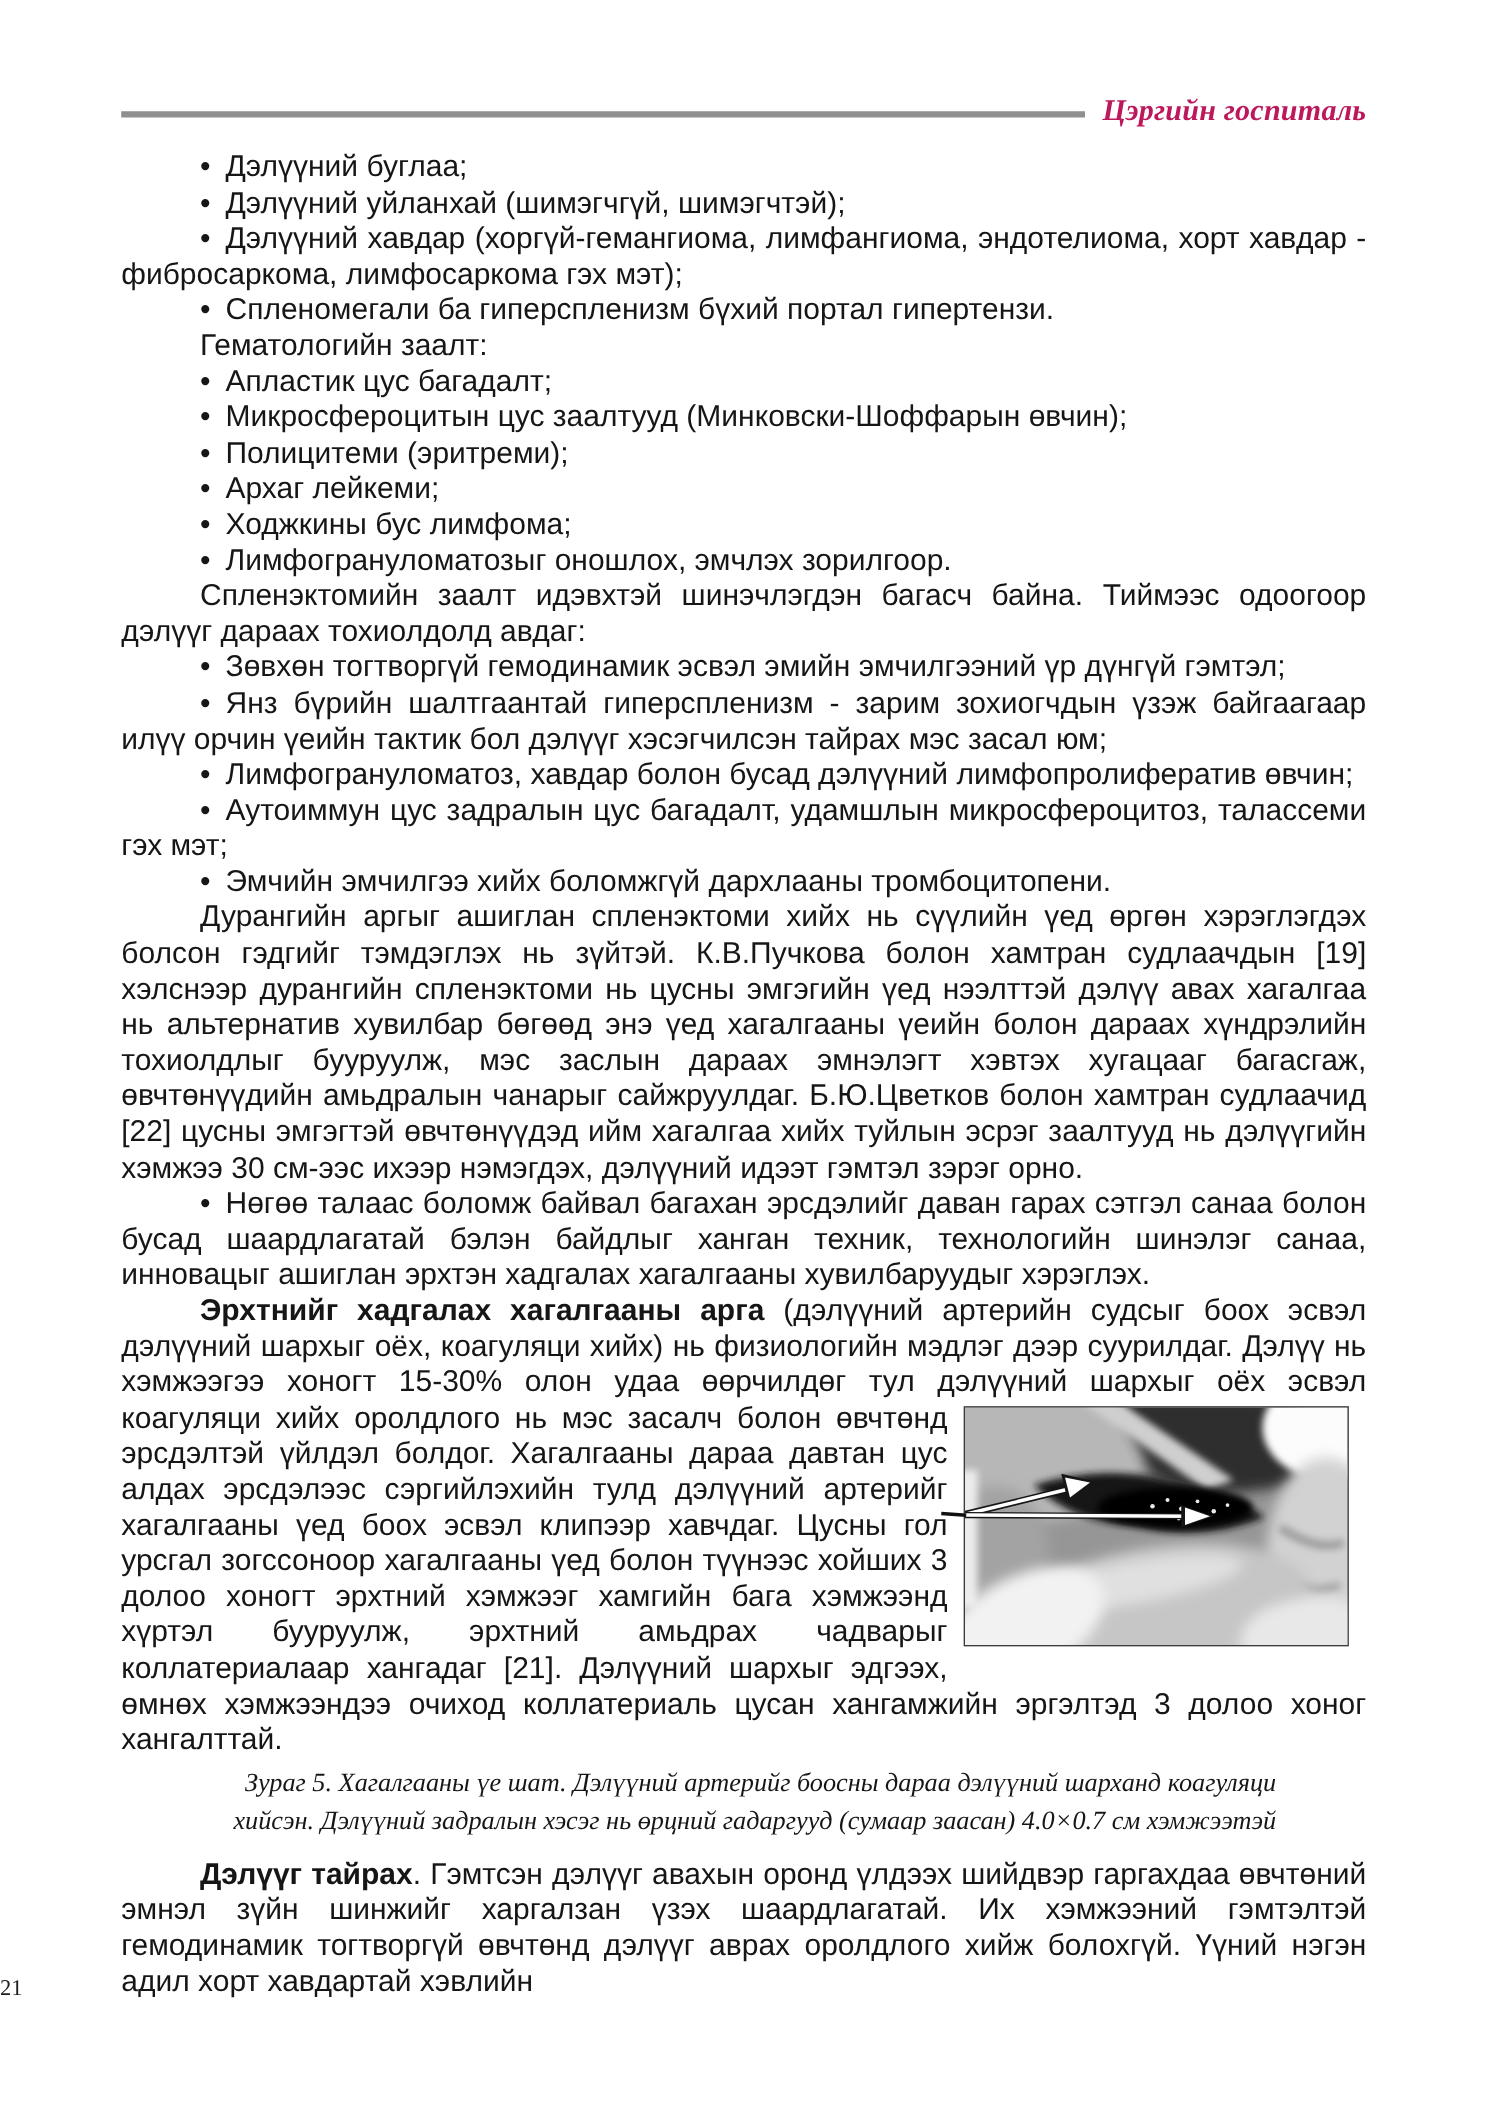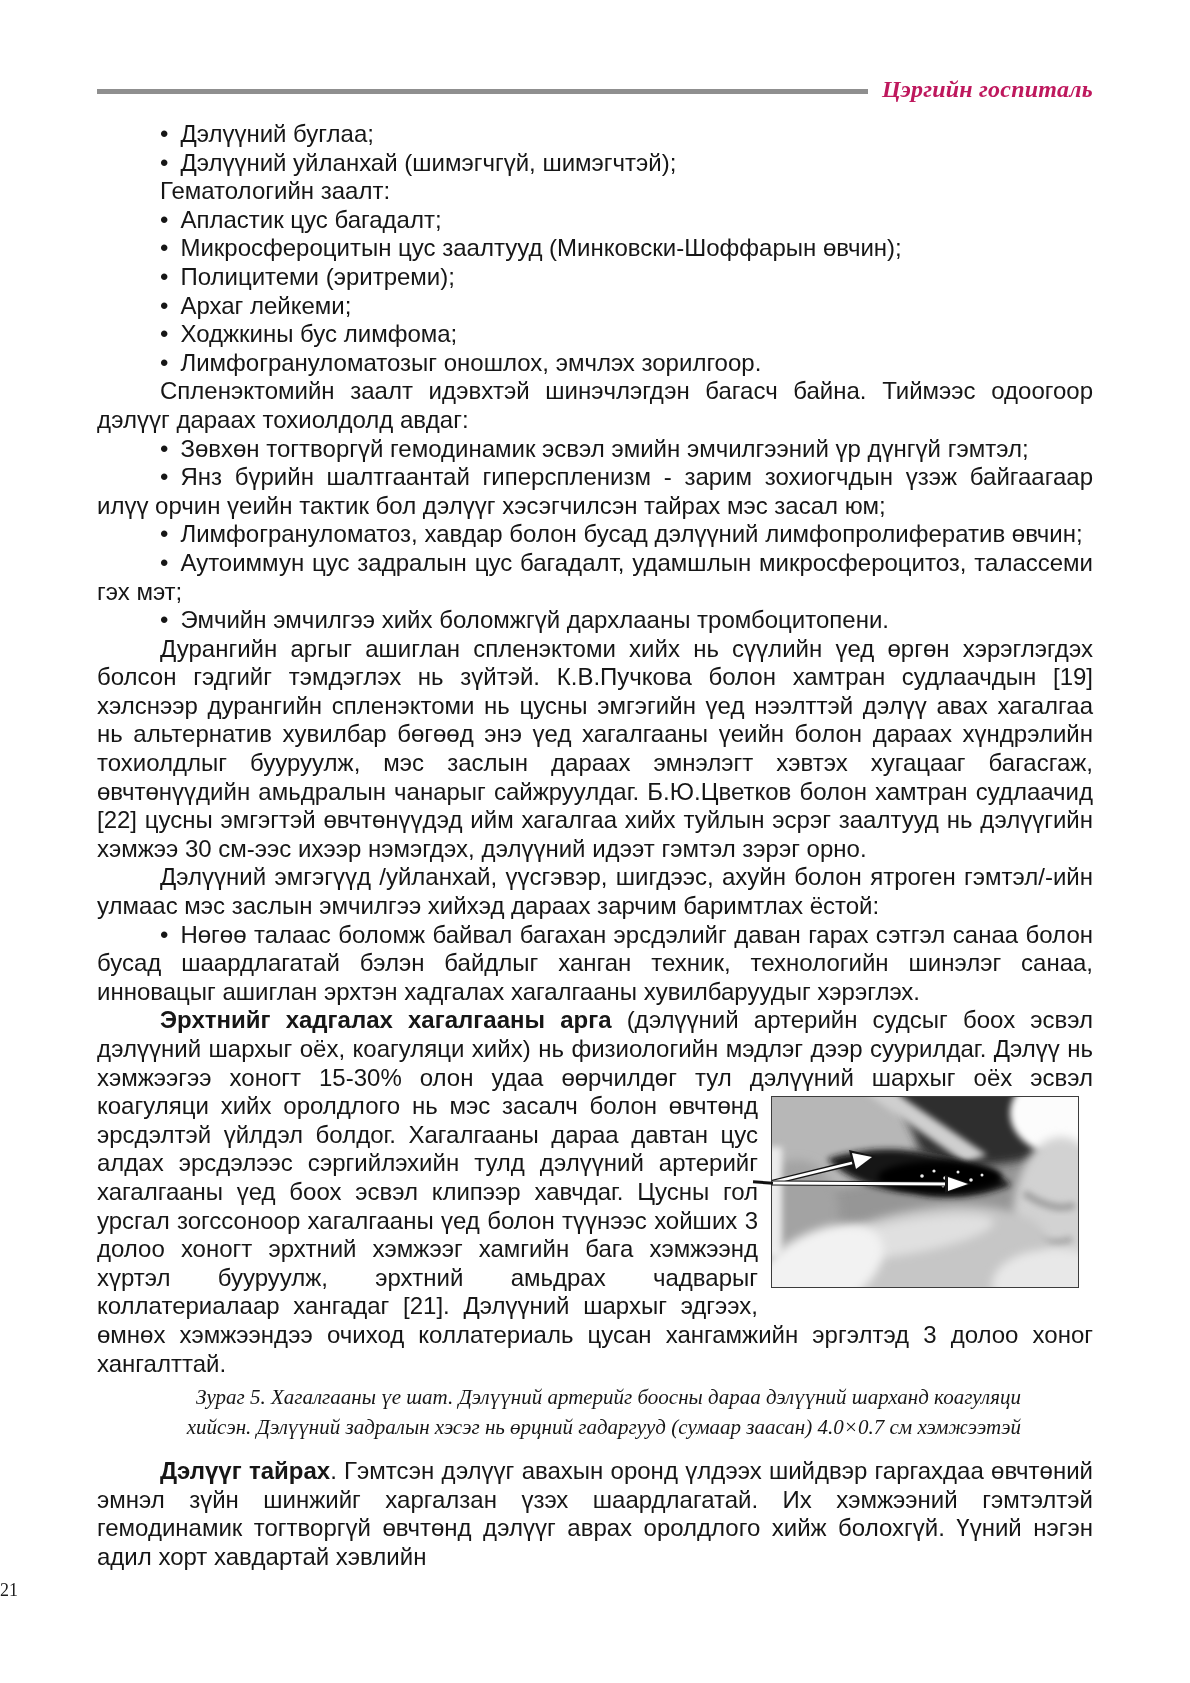--- a/index.html
+++ b/index.html
@@ -54,41 +54,42 @@
 
 <div class="page-inner">
 
   <div class="hdr">
     <div class="rule"></div>
     <div class="journal">Цэргийн госпиталь</div>
   </div>
 
   <p class="para bullet">Дэлүүний буглаа;</p>
   <p class="para bullet">Дэлүүний уйланхай (шимэгчгүй, шимэгчтэй);</p>
+  <p class="para bullet">Дэлүүний хавдар (хоргүй-гемангиома, лимфангиома, эндотелиома, хорт хавдар - фибросаркома, лимфосаркома гэх мэт);</p>
+  <p class="para bullet">Спленомегали ба гиперспленизм бүхий портал гипертензи.</p>
 
   <p class="para">Гематологийн заалт:</p>
 
   <p class="para bullet">Апластик цус багадалт;</p>
   <p class="para bullet">Микросфероцитын цус заалтууд (Минковски-Шоффарын өвчин);</p>
   <p class="para bullet">Полицитеми (эритреми);</p>
   <p class="para bullet">Архаг лейкеми;</p>
   <p class="para bullet">Ходжкины бус лимфома;</p>
   <p class="para bullet">Лимфогрануломатозыг оношлох, эмчлэх зорилгоор.</p>
 
   <p class="para">Спленэктомийн заалт идэвхтэй шинэчлэгдэн багасч байна. Тиймээс одоогоор дэлүүг дараах тохиолдолд авдаг:</p>
 
   <p class="para bullet">Зөвхөн тогтворгүй гемодинамик эсвэл эмийн эмчилгээний үр дүнгүй гэмтэл;</p>
   <p class="para bullet">Янз бүрийн шалтгаантай гиперспленизм - зарим зохиогчдын үзэж байгаагаар илүү орчин үеийн тактик бол дэлүүг хэсэгчилсэн тайрах мэс засал юм;</p>
   <p class="para bullet">Лимфогрануломатоз, хавдар болон бусад дэлүүний лимфопролифератив өвчин;</p>
   <p class="para bullet">Аутоиммун цус задралын цус багадалт, удамшлын микросфероцитоз, талассеми гэх мэт;</p>
   <p class="para bullet">Эмчийн эмчилгээ хийх боломжгүй дархлааны тромбоцитопени.</p>
 
   <p class="para">Дурангийн аргыг ашиглан спленэктоми хийх нь сүүлийн үед өргөн хэрэглэгдэх болсон гэдгийг тэмдэглэх нь зүйтэй. К.В.Пучкова болон хамтран судлаачдын [19] хэлснээр дурангийн спленэктоми нь цусны эмгэгийн үед нээлттэй дэлүү авах хагалгаа нь альтернатив хувилбар бөгөөд энэ үед хагалгааны үеийн болон дараах хүндрэлийн тохиолдлыг бууруулж, мэс заслын дараах эмнэлэгт хэвтэх хугацааг багасгаж, өвчтөнүүдийн амьдралын чанарыг сайжруулдаг. Б.Ю.Цветков болон хамтран судлаачид [22] цусны эмгэгтэй өвчтөнүүдэд ийм хагалгаа хийх туйлын эсрэг заалтууд нь дэлүүгийн хэмжээ 30 см-ээс ихээр нэмэгдэх, дэлүүний идээт гэмтэл зэрэг орно.</p>
 
-  <p class="para">Дэлүүний эмгэгүүд /уйланхай, үүсгэвэр, шигдээс, ахуйн болон ятроген гэмтэл/-ийн улмаас мэс заслын эмчилгээ хийхэд дараах зарчим баримтлах ёстой:</p>
 
   <p class="para bullet">Нөгөө талаас боломж байвал багахан эрсдэлийг даван гарах сэтгэл санаа болон бусад шаардлагатай бэлэн байдлыг ханган техник, технологийн шинэлэг санаа, инновацыг ашиглан эрхтэн хадгалах хагалгааны хувилбаруудыг хэрэглэх.</p>
 
   <p class="para">
     <span class="b">Эрхтнийг хадгалах хагалгааны арга</span><span> (дэлүүний артерийн судсыг боох эсвэл дэлүүний шархыг оёх, коагуляци хийх) нь физиологийн мэдлэг дээр суурилдаг. Дэлүү нь хэмжээгээ хоногт 15-30% олон удаа өөрчилдөг тул дэлүүний шархыг оёх эсвэл коагуляци хийх оролдлого </span><span class="figure-float">
       <span class="photo" style="display:block">
         <svg width="306" height="190" viewBox="0 0 306 190" xmlns="http://www.w3.org/2000/svg">
           <defs>
             <filter id="b5" x="-60%" y="-60%" width="220%" height="220%">
                 <feGaussianBlur stdDeviation="5"></feGaussianBlur>

